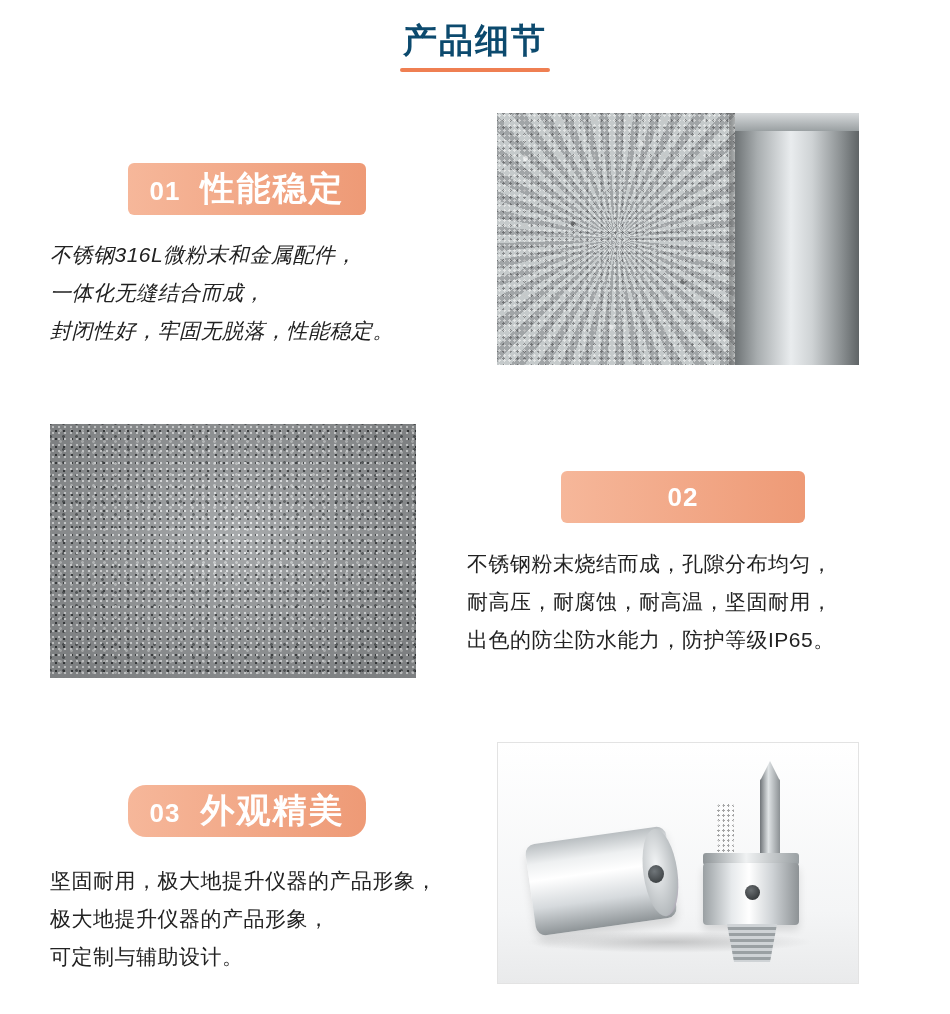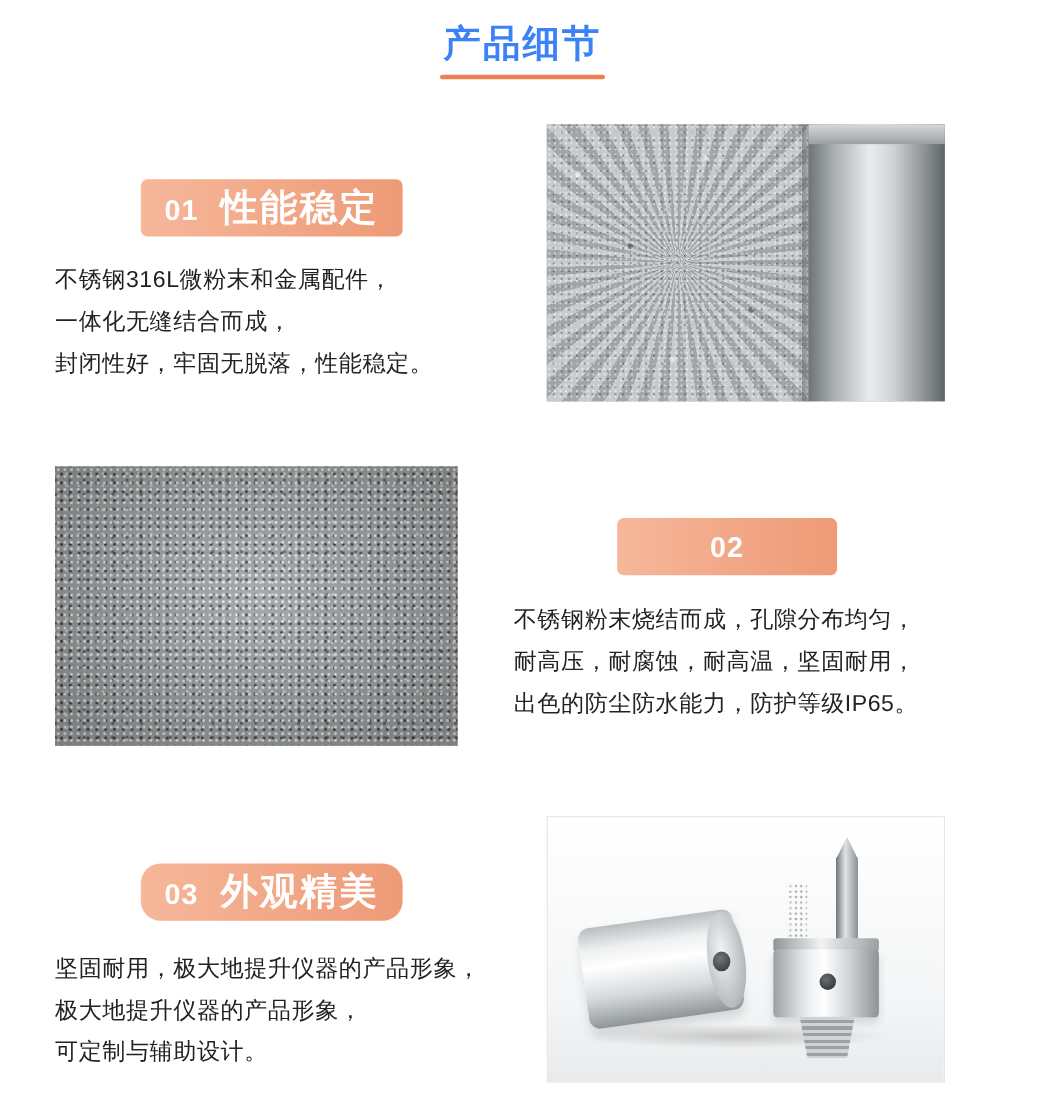--- a/index.html
+++ b/index.html
@@ -26,21 +26,21 @@
     position: absolute;
     top: 18px;
     left: 0;
     width: 950px;
     text-align: center;
   }
   .header-title {
     font-size: 34px;
     font-weight: bold;
     letter-spacing: 2px;
-    color: #3b82f6;
+    color: #0c4a6e;
     line-height: 44px;
   }
   .header-underline {
     margin: 6px auto 0 auto;
     width: 150px;
     height: 4px;
     background: #ef7f52;
     border-radius: 2px;
   }
 
@@ -280,41 +280,41 @@
     <div class="header-underline" style="background: rgb(239, 127, 82);"></div>
   </div>
 
   <div class="badge" id="badge-1" style="left: 128px; top: 163px; width: 238px; background: linear-gradient(90deg, rgb(246, 183, 154) 0%, rgb(238, 154, 118) 100%);">
     <div class="badge-inner">
       <span class="badge-num">01</span>
       <span class="badge-text">性能稳定</span>
     </div>
   </div>
 
-  <div class="desc" id="desc-1" style="left:50px; top:236px;">
+  <div class="desc" id="desc-1" style="left:50px; top:236px;font-style:italic;">
     <div>不锈钢316L微粉末和金属配件，</div>
     <div>一体化无缝结合而成，</div>
     <div>封闭性好，牢固无脱落，性能稳定。</div>
   </div>
 
   <div class="photo" id="photo-1">
     <div class="p1-left">
       <div class="p1-grain"></div>
     </div>
     <div class="p1-seam"></div>
     <div class="p1-right"></div>
     <div class="p1-toprim"></div>
   </div>
 
   <div class="photo" id="photo-2">
     <div class="p2-grain"></div>
     <div class="p2-shade"></div>
   </div>
 
-  <div class="badge" id="badge-2" style="left: 561px; top: 471px; width: 200px; background: linear-gradient(90deg, rgb(246, 183, 154) 0%, rgb(238, 154, 118) 100%);">
+  <div class="badge" id="badge-2" style="left: 561px; top: 471px; width: 244px; background: linear-gradient(90deg, rgb(246, 183, 154) 0%, rgb(238, 154, 118) 100%);">
     <div class="badge-inner">
       <span class="badge-num">02</span>
     </div>
   </div>
 
   <div class="desc" id="desc-2" style="left:467px; top:545px;">
     <div>不锈钢粉末烧结而成，孔隙分布均匀，</div>
     <div>耐高压，耐腐蚀，耐高温，坚固耐用，</div>
     <div>出色的防尘防水能力，防护等级IP65。</div>
   </div>

